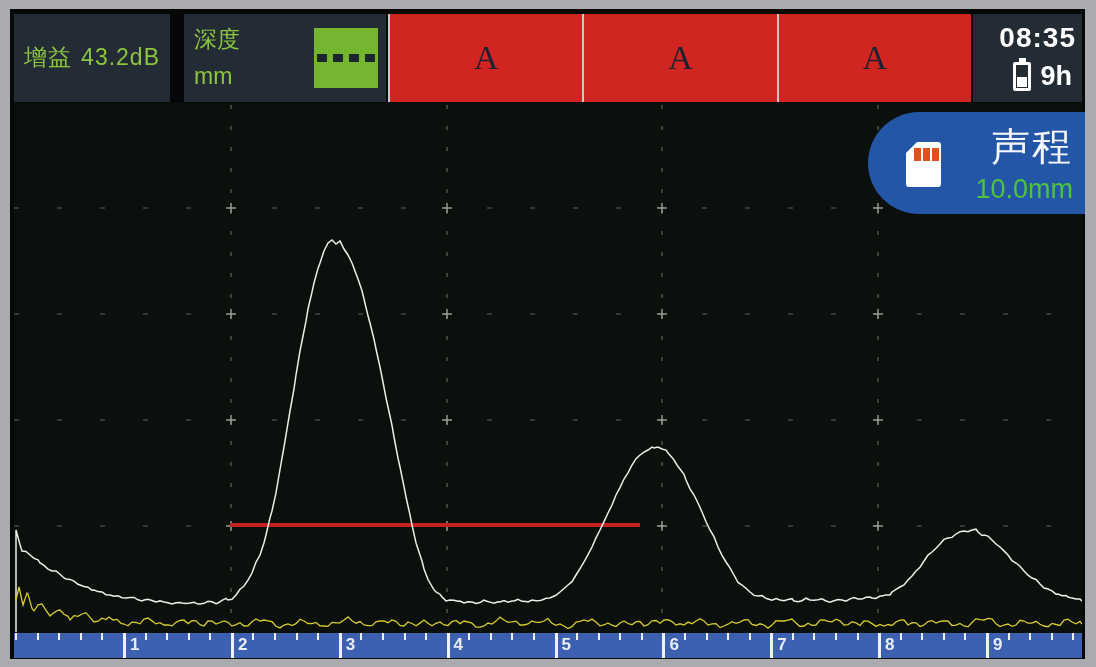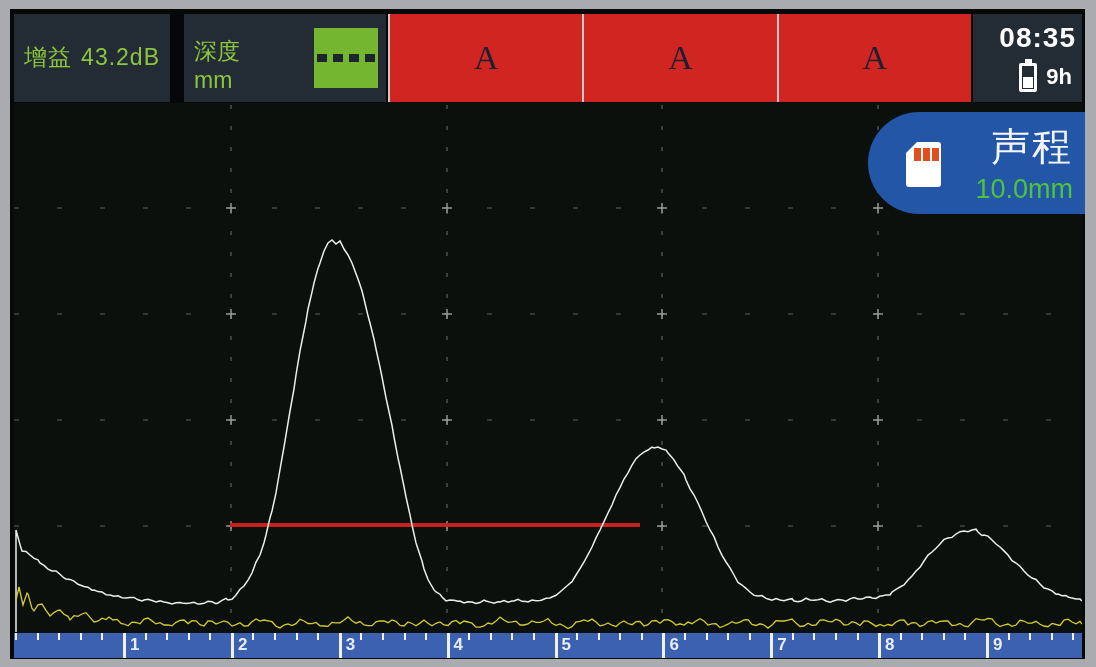--- a/index.html
+++ b/index.html
@@ -6,35 +6,35 @@
   *{box-sizing:border-box;font-family:"Liberation Sans","DejaVu Sans",sans-serif;}
   #device{position:relative;width:1096px;height:667px;background:#a9abae;overflow:hidden;}
   #screen{position:absolute;left:10px;top:9px;width:1075px;height:650px;background:#070908;}
 
   
   #topbar{position:absolute;left:4px;top:5px;width:1068px;height:88px;display:flex;background:#05070a;}
   .panel{background:#232b34;height:100%;}
   .panel-gain{width:156px;display:flex;flex-direction:column;justify-content:space-around;padding:6px 10px 8px 10px;margin-right:14px;}
   .kv{display:flex;justify-content:space-between;align-items:center;}
   .kv .k,.kv .v{color:#8cc63e;font-size:23px;letter-spacing:1px;}
-  .panel-depth{width:202px;display:flex;padding:6px 6px 8px 10px;margin-right:2px;position:relative;align-items:flex-end;}
+  .panel-depth{width:202px;display:flex;padding:6px 6px 8px 10px;margin-right:2px;position:relative;}
   .depth-col{display:flex;flex-direction:column;justify-content:space-around;}
   .depth-col span{color:#8cc63e;font-size:23px;}
   .gate-icon{position:absolute;right:8px;top:14px;width:64px;height:60px;background:#74b62f;display:flex;align-items:center;justify-content:center;gap:6px;}
   .gate-icon i{display:block;width:10px;height:8px;background:#1d252e;}
   .red-btn{flex:1 1 0;background:#d12522;display:flex;align-items:center;justify-content:center;border-left:2px solid #c9c9c9;}
   .red-btn:first-of-type{border-left:none;}
   .red-btn span{color:#1c2130;font-size:34px;font-family:"Liberation Serif","DejaVu Serif",serif;}
   .panel-clock{width:109px;display:flex;flex-direction:column;align-items:flex-end;justify-content:space-around;padding:4px 6px 6px 6px;margin-left:2px;}
   .clock-time{color:#ffffff;font-size:28px;font-weight:bold;letter-spacing:1px;}
   .batt-row{display:flex;align-items:center;gap:9px;padding-right:4px;}
   .battery{position:relative;width:18px;height:29px;border:3px solid #fff;border-radius:2px;}
   .battery:before{content:"";position:absolute;top:-7px;left:3px;width:7px;height:4px;background:#fff;}
   .battery:after{content:"";position:absolute;left:1px;right:1px;bottom:1px;height:46%;background:#fff;}
-  .batt-hours{color:#fff;font-size:22px;font-weight:bold;}
+  .batt-hours{color:#fff;font-size:27px;font-weight:bold;}
 
   
   #plot{position:absolute;left:4px;top:94px;width:1068px;height:530px;background:#0b100c;}
   #plot svg{position:absolute;left:0;top:0;}
 
   
   #badge{position:absolute;left:858px;top:103px;width:217px;height:102px;background:#2456a8;border-radius:52px 0 0 52px;display:flex;flex-direction:column;justify-content:space-around;align-items:flex-end;padding:8px 12px 10px 0;}
   .badge-label{color:#f4f6fa;font-size:39px;letter-spacing:2px;}
   .badge-value{color:#4ec43c;font-size:27px;}
   .sd-icon{position:absolute;left:38px;top:30px;width:35px;height:45px;background:#ffffff;border-radius:3px;clip-path:polygon(0 11px,11px 0,100% 0,100% 100%,0 100%);}

